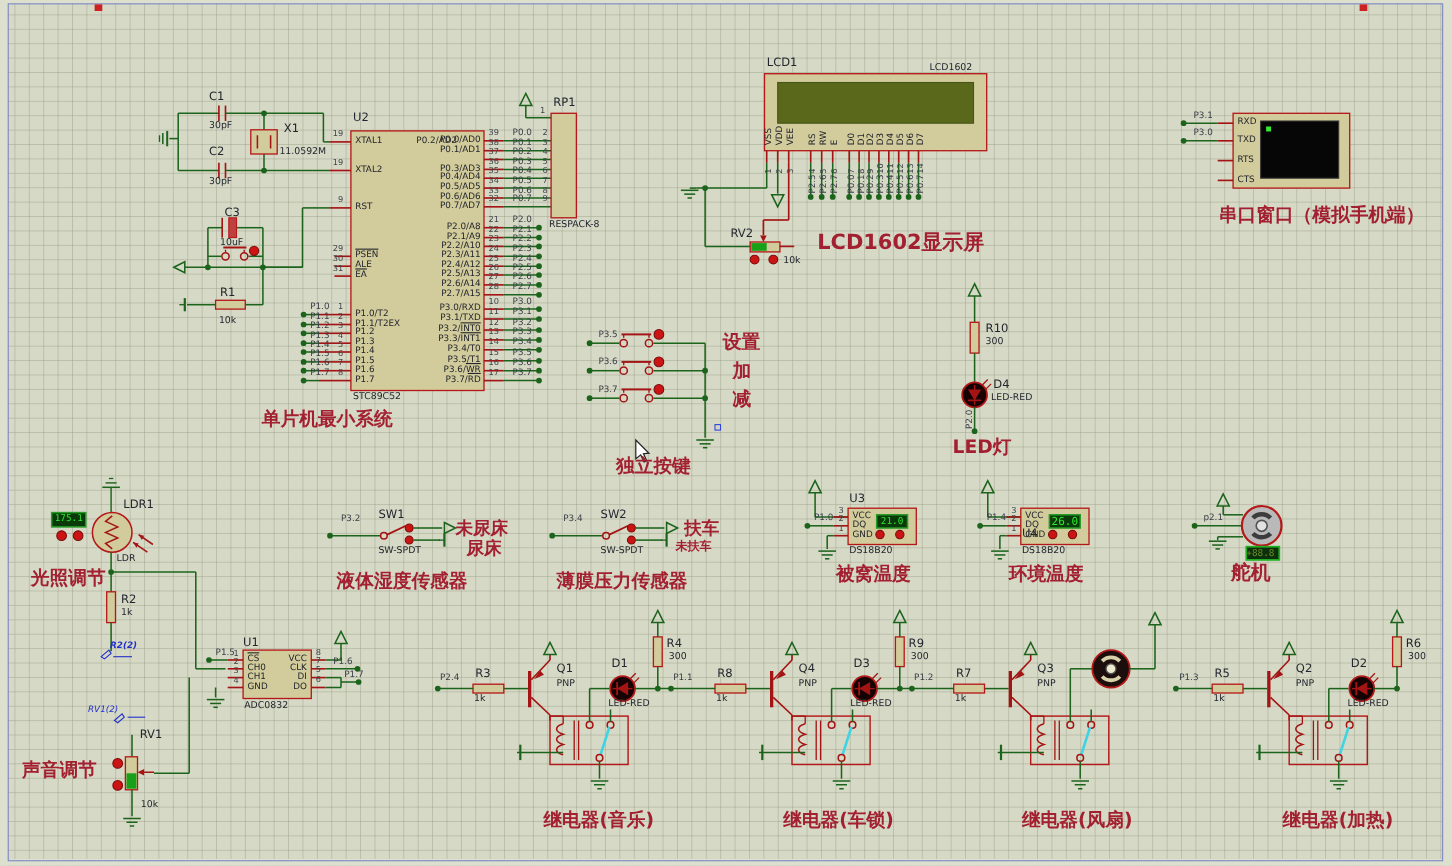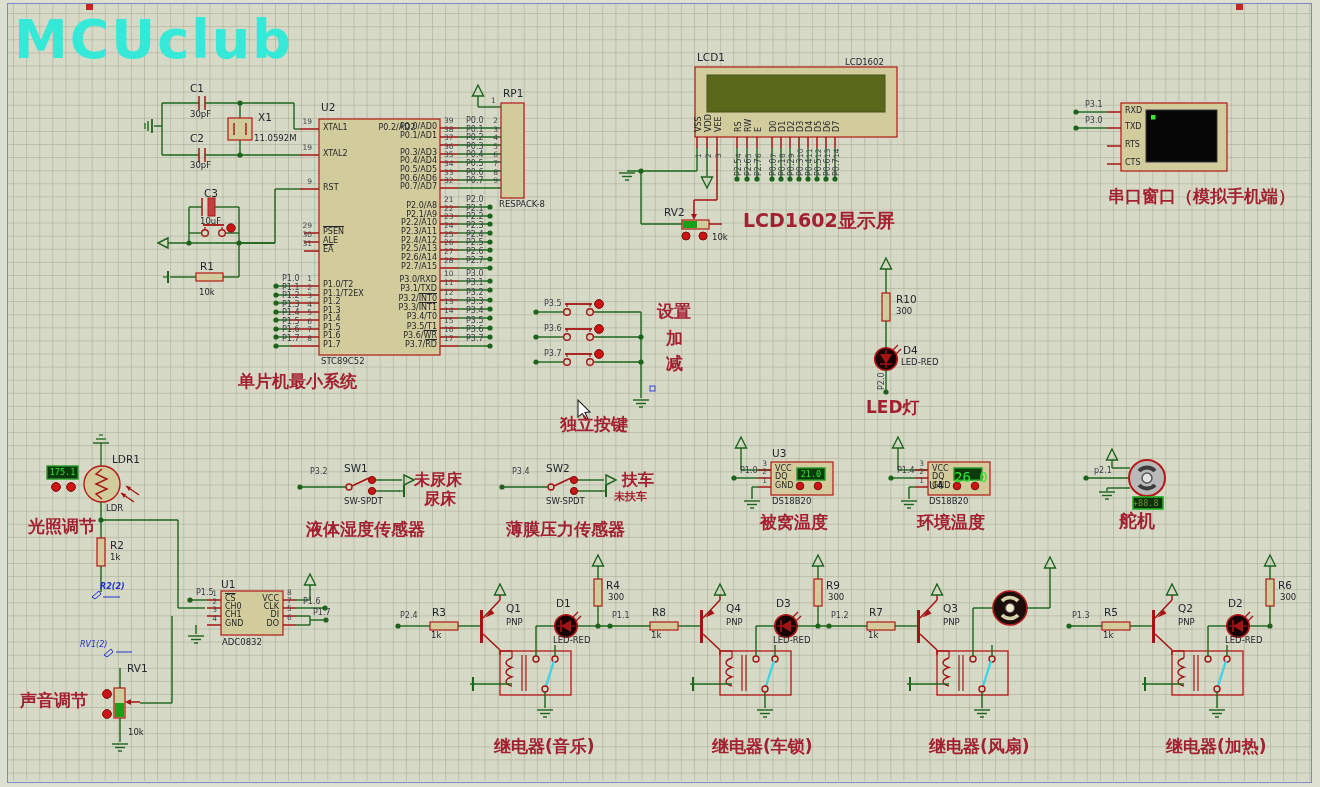--- a/index.html
+++ b/index.html
@@ -598,21 +598,20 @@
       <line x1="598" y1="626" x2="650" y2="626" stroke="#1c641c" stroke-width="1.4"></line>
       <circle cx="610" cy="626" r="2.6" fill="#1c641c"></circle>
       <line x1="818" y1="626" x2="867" y2="626" stroke="#1c641c" stroke-width="1.4"></line>
       <circle cx="829" cy="626" r="2.6" fill="#1c641c"></circle>
       <line x1="1069" y1="626" x2="1102" y2="626" stroke="#1c641c" stroke-width="1.4"></line>
       <circle cx="1069" cy="626" r="2.6" fill="#1c641c"></circle>
       <rect x="86" y="4" width="7" height="6" fill="#cc2222"></rect>
       <rect x="1236" y="4" width="7" height="6" fill="#cc2222"></rect>
     </svg>
 
-  <div class="logo">MCUclub</div>
 
   <div class="t cap" style="left:238px;top:373px">单片机最小系统</div>
   <div class="t cap" style="left:743px;top:211px;font-size:19px">LCD1602显示屏</div>
   <div class="t cap" style="left:1108px;top:188px">串口窗口（模拟手机端）</div>
   <div class="t cap" style="left:560px;top:416px">独立按键</div>
   <div class="t cap" style="left:657px;top:303px">设置</div>
   <div class="t cap" style="left:666px;top:330px">加</div>
   <div class="t cap" style="left:666px;top:355px">减</div>
   <div class="t cap" style="left:866px;top:399px">LED灯</div>
   <div class="t cap" style="left:28px;top:518px">光照调节</div>
@@ -866,21 +865,21 @@
     <div class="t disp" style="left: 797px; top: 469.5px; width: 28px; text-align: center; font-size: 8.5px; color: rgb(47, 232, 47);">21.0</div>
     <div class="t ref" style="left: 929px; top: 448px; margin-top: 32px;">U4</div>
     <div class="t part" style="left: 929px; top: 497px;">DS18B20</div>
     <div class="t pin" style="left: 932px; top: 465px;">VCC</div>
     <div class="t num ra" style="left: 912px; top: 460px; width: 12px;">3</div>
     <div class="t pin" style="left: 932px; top: 473px;">DQ</div>
     <div class="t num ra" style="left: 912px; top: 468px; width: 12px;">2</div>
     <div class="t pin" style="left: 932px; top: 482px;">GND</div>
     <div class="t num ra" style="left: 912px; top: 477px; width: 12px;">1</div>
     <div class="t net" style="left: 897px; top: 467px;">P1.4</div>
-    <div class="t disp" style="left: 954px; top: 469.5px; width: 28px; text-align: center; font-size: 14px; color: rgb(47, 232, 47);">26.0</div>
+    <div class="t disp" style="left: 954px; top: 469.5px; width: 28px; text-align: center; font-size: 10px; color: rgb(47, 232, 47);">26.0</div>
     <div class="t net" style="left: 1094px; top: 467px;">p2.1</div>
     <div class="t disp" style="left: 1133px; top: 498.5px; width: 21px; text-align: center; font-size: 8.5px; color: rgb(111, 143, 42);">+88.8</div>
     <div class="t ref" style="left: 432px; top: 607px;">R3</div>
     <div class="t val" style="left: 431px; top: 631px;">1k</div>
     <div class="t ref" style="left: 506px; top: 603px;">Q1</div>
     <div class="t val" style="left: 506px; top: 618px;">PNP</div>
     <div class="t ref" style="left: 556px; top: 598px;">D1</div>
     <div class="t part" style="left: 553px; top: 636px;">LED-RED</div>
     <div class="t ref" style="left: 606px; top: 580px;">R4</div>
     <div class="t val" style="left: 608px; top: 593px;">300</div>

